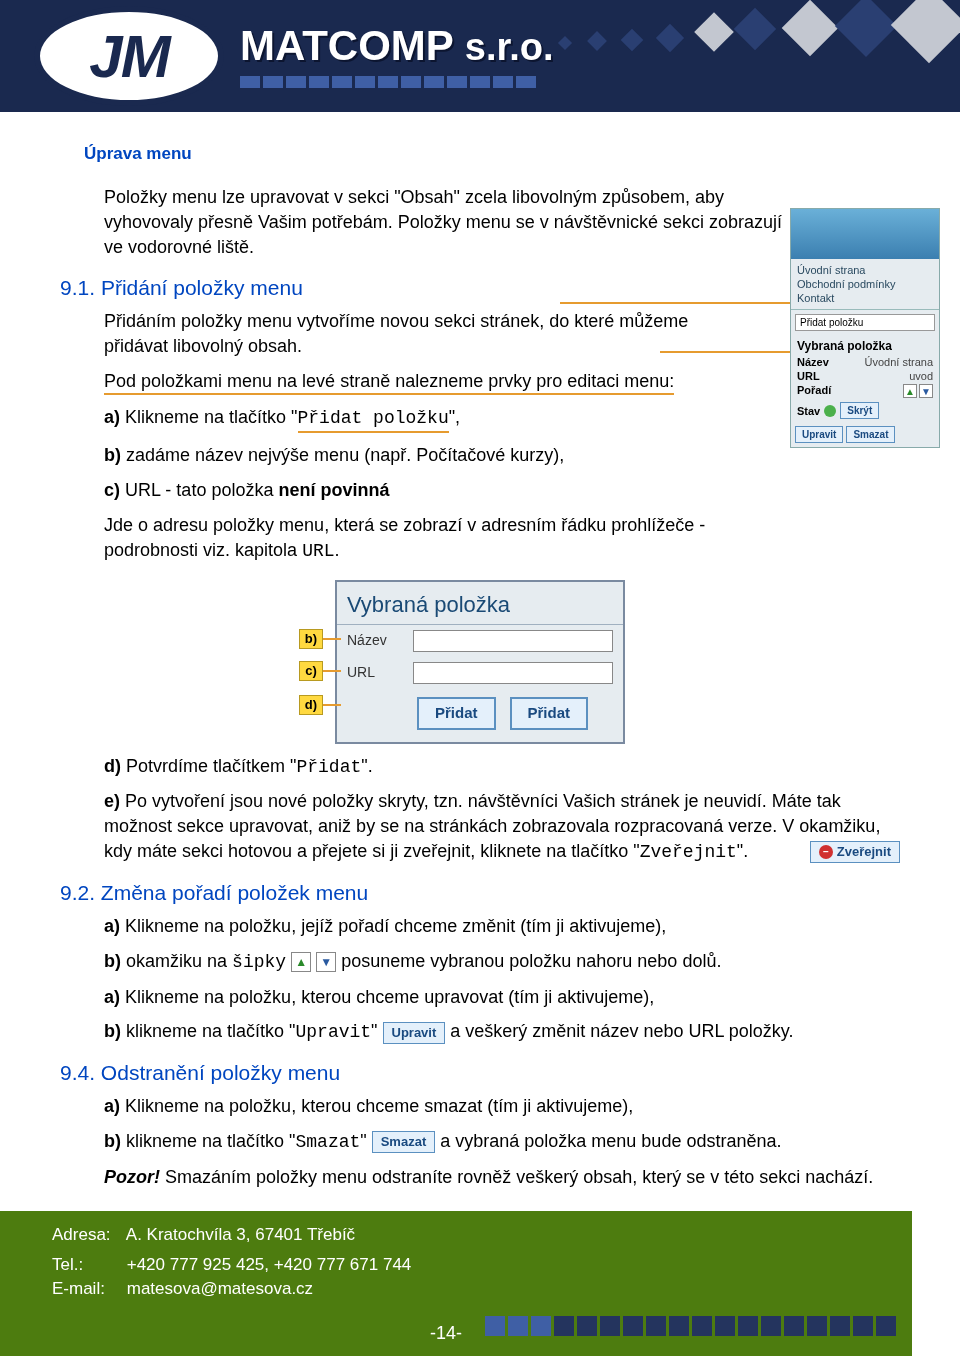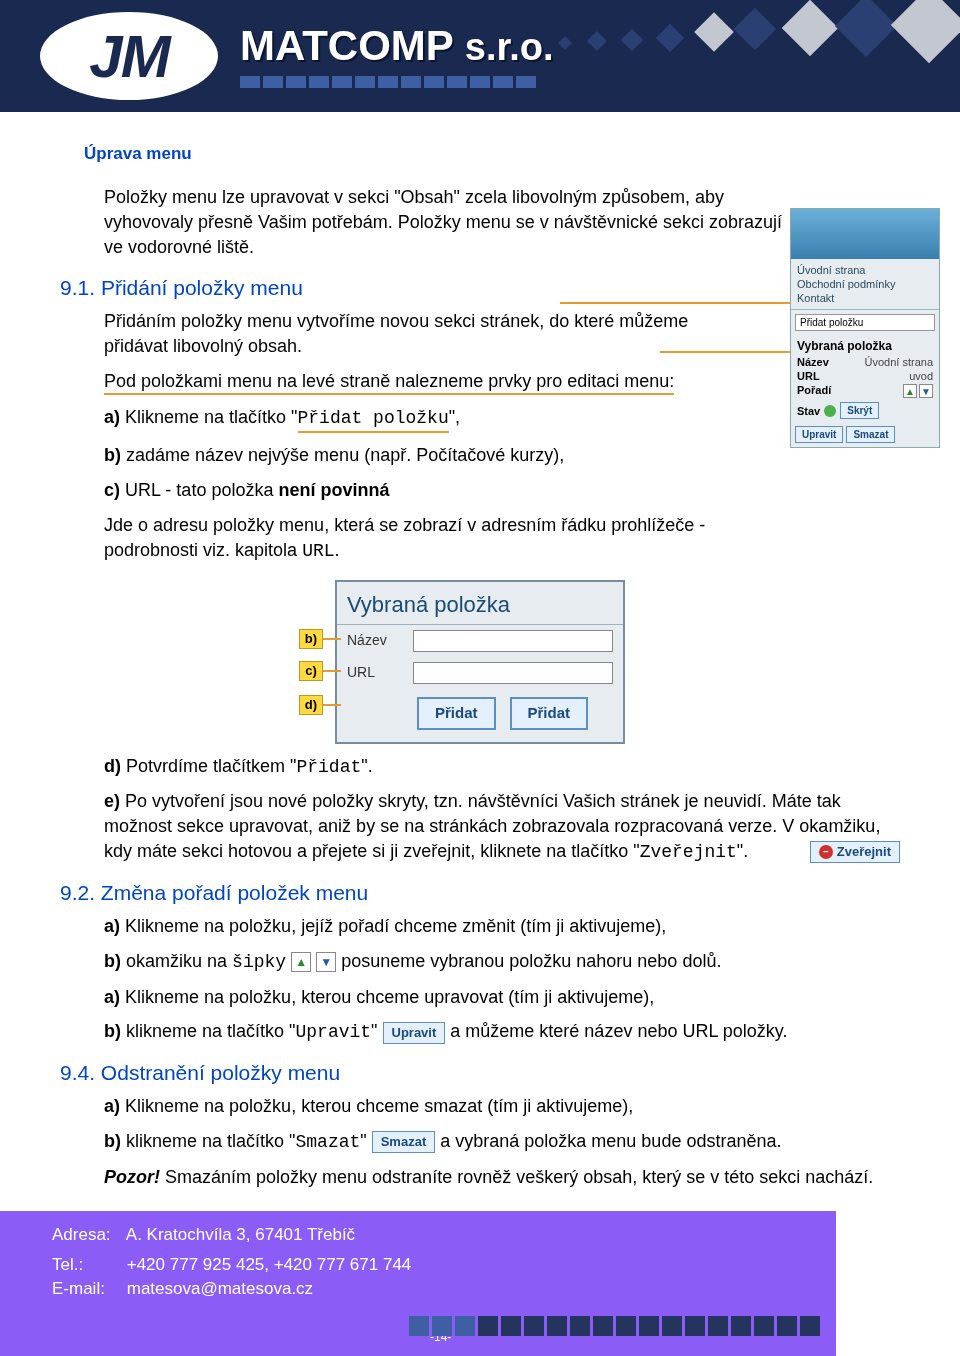--- a/index.html
+++ b/index.html
@@ -150,37 +150,37 @@
   }
   .dot-no { width:14px; height:14px; border-radius:50%; background:#d03030; display:inline-flex; align-items:center; justify-content:center; color:#fff; font-size:10px;}
   .arrow-btn {
     display:inline-flex; width:20px; height:20px; border:1px solid #888; background:#fff;
     align-items:center; justify-content:center; font-size:12px; vertical-align:middle;
   }
 
   
   .footer {
     position: absolute;
-    left: 0; bottom: 0; width: 836px; height: 145px;
-    background: #8b5cf6;
+    left: 0; bottom: 0; width: 912px; height: 145px;
+    background: #4d7c0f;
     color: #fff;
     font-size: 17px;
   }
   .footer .addr { position:absolute; left:52px; top:14px; }
   .footer .tel { position:absolute; left:52px; top:44px; }
   .footer .email { position:absolute; left:52px; top:68px; }
   .footer .lbl-f { display:inline-block; width:70px; }
   .footer .web {
     position:absolute; left:92px; top:94px;
     font-style: italic; font-weight:900; font-size:32px;
     text-shadow: 2px 2px 0 #0c1530;
   }
   .footer .web .mates { font-size:40px; }
   .footer .pagenum {
-    position:absolute; left:430px; bottom:12px; font-size:12px; color:#fff;
+    position:absolute; left:430px; bottom:12px; font-size:18px; color:#fff;
   }
   .footer-squares {
     position:absolute; right:16px; bottom:20px;
     display:flex; gap:3px;
   }
   .footer-squares .fs { width:20px; height:20px; }
   .fs-light { background:#3f5fa5; }
   .fs-dark { background:#24345e; }
 </style>
 </head>
@@ -303,21 +303,21 @@
   </div>
 
   <div class="para indent2">
     <span class="bold">a)</span>
     <span>Klikneme na položku, kterou chceme upravovat (tím ji aktivujeme),</span>
   </div>
   <div class="para indent2">
     <span class="bold">b)</span>
     <span>klikneme na tlačítko "</span><span class="mono">Upravit</span><span>" </span>
     <span class="inline-btn">Upravit</span>
-    <span> a můžeme které název nebo URL položky.</span>
+    <span> a veškerý změnit název nebo URL položky.</span>
   </div>
 
   <div class="sub-blue">9.4. Odstranění položky menu</div>
   <div class="para indent2">
     <span class="bold">a)</span>
     <span>Klikneme na položku, kterou chceme smazat (tím ji aktivujeme),</span>
   </div>
   <div class="para indent2">
     <span class="bold">b)</span>
     <span>klikneme na tlačítko "</span><span class="mono">Smazat</span><span>" </span>

